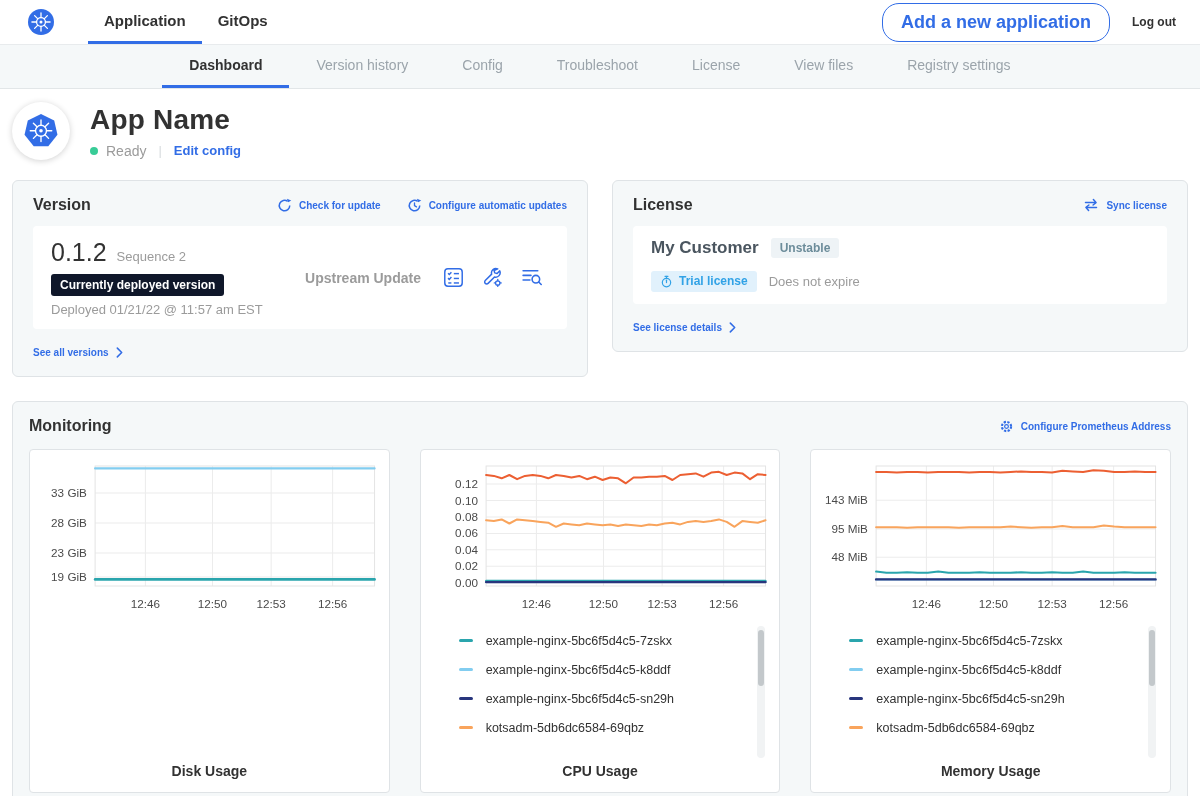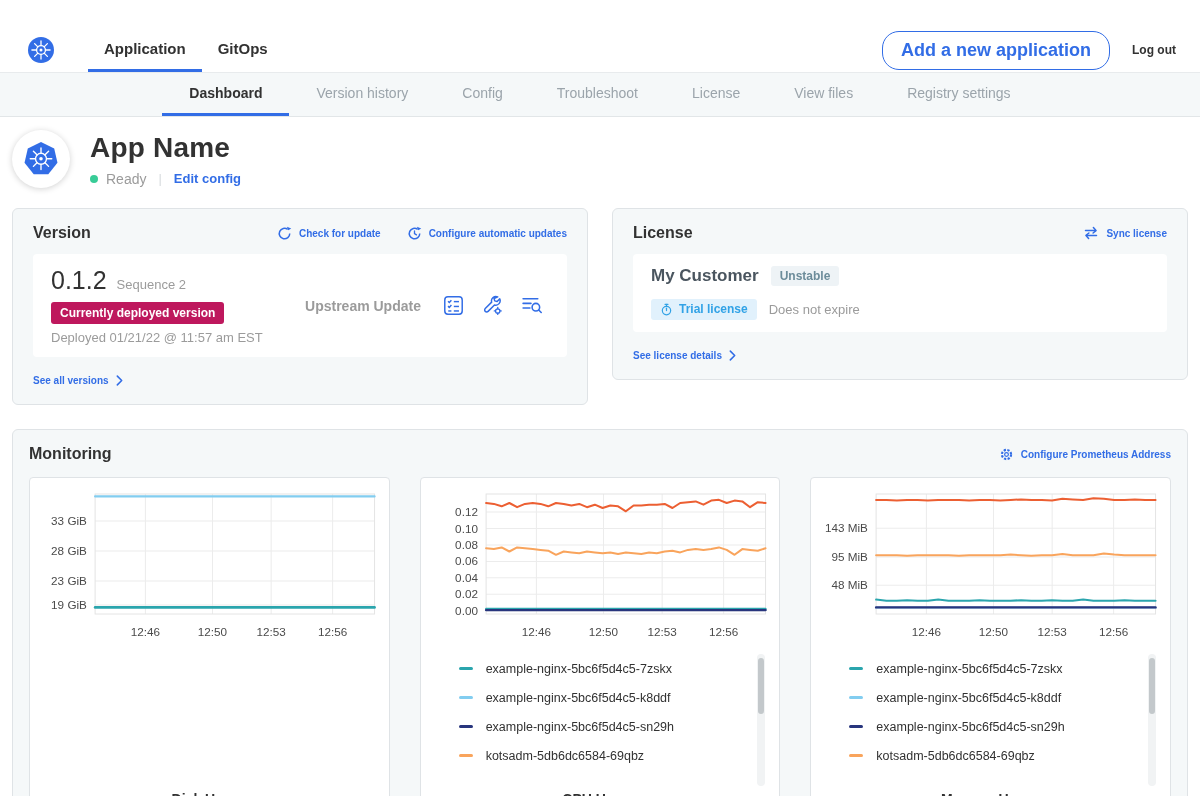--- a/index.html
+++ b/index.html
@@ -1,19 +1,19 @@
 <!DOCTYPE html>
 <html><head>
 <meta charset="utf-8">
 <style>
   * { margin:0; padding:0; box-sizing:border-box; }
   html,body { width:1200px; height:796px; background:#fff; font-family:"Liberation Sans", sans-serif; color:#323232; overflow:hidden; }
 
   
-  .topnav { height:44px; display:flex; align-items:center; padding:0 24px 0 28px; background:#fff;margin-top:28px; }
+  .topnav { height:44px; display:flex; align-items:center; padding:0 24px 0 28px; background:#fff; }
   .topnav-logo { width:26px; height:26px; margin-right:34px; flex:0 0 auto; }
   .topnav-tabs { display:flex; height:100%; }
   .topnav-tab { display:flex; align-items:center; padding:0 16px; font-size:15px; font-weight:700; color:#323232; cursor:pointer; border-bottom:3px solid transparent; }
   .topnav-tab.active { border-bottom-color:#326de6; }
   .topnav-right { margin-left:auto; display:flex; align-items:center; gap:22px; }
   .add-app-btn { border:1px solid #326de6; color:#326de6; background:#fff; border-radius:17px; font-size:18px; font-weight:700; padding:8px 18px; cursor:pointer; font-family:inherit; }
   .logout { font-size:12px; font-weight:600; color:#323232; cursor:pointer; }
 
   
   .subnav { height:45px; background:#f5f8f9; border-top:1px solid #e8ebed; border-bottom:1px solid #e2e6e8; display:flex; justify-content:center; }
@@ -37,21 +37,21 @@
   .card-head { display:flex; align-items:center; justify-content:space-between; }
   .card-title { font-size:16px; font-weight:700; color:#323232; }
   .card-actions { display:flex; gap:26px; }
   .inner-card { background:#fff; border-radius:4px; margin-top:12px; padding:12px 18px; }
 
   .version-inner { display:flex; align-items:center; }
   .version-left { min-width:232px; }
   .ver-line { display:flex; align-items:baseline; gap:10px; }
   .ver-num { font-size:25px; font-weight:400; color:#323232; }
   .ver-seq { font-size:13px; color:#9b9b9b; }
-  .deployed-badge { display:inline-block; background:#be185d; color:#fff; font-size:12px; font-weight:700; padding:4px 9px; border-radius:3px; margin:7px 0 6px; }
+  .deployed-badge { display:inline-block; background:#0f172a; color:#fff; font-size:12px; font-weight:700; padding:4px 9px; border-radius:3px; margin:7px 0 6px; }
   .deployed-at { font-size:13px; color:#9b9b9b; }
   .upstream { flex:1; text-align:center; font-size:14px; font-weight:600; color:#9b9b9b; }
   .ver-icons { display:flex; gap:18px; align-items:center; padding-right:6px; }
   .ver-icons .icn { cursor:pointer; display:flex; }
   .card-footer-link { margin-top:13px; }
 
   .cust-row { display:flex; align-items:center; gap:12px; }
   .cust-name { font-size:17px; font-weight:700; color:#4a555f; }
   .badge-unstable { background:#eef3f6; color:#6c8c9a; font-size:12px; font-weight:600; padding:3px 9px; border-radius:3px; }
   .lic-row2 { display:flex; align-items:center; gap:12px; margin-top:13px; }

